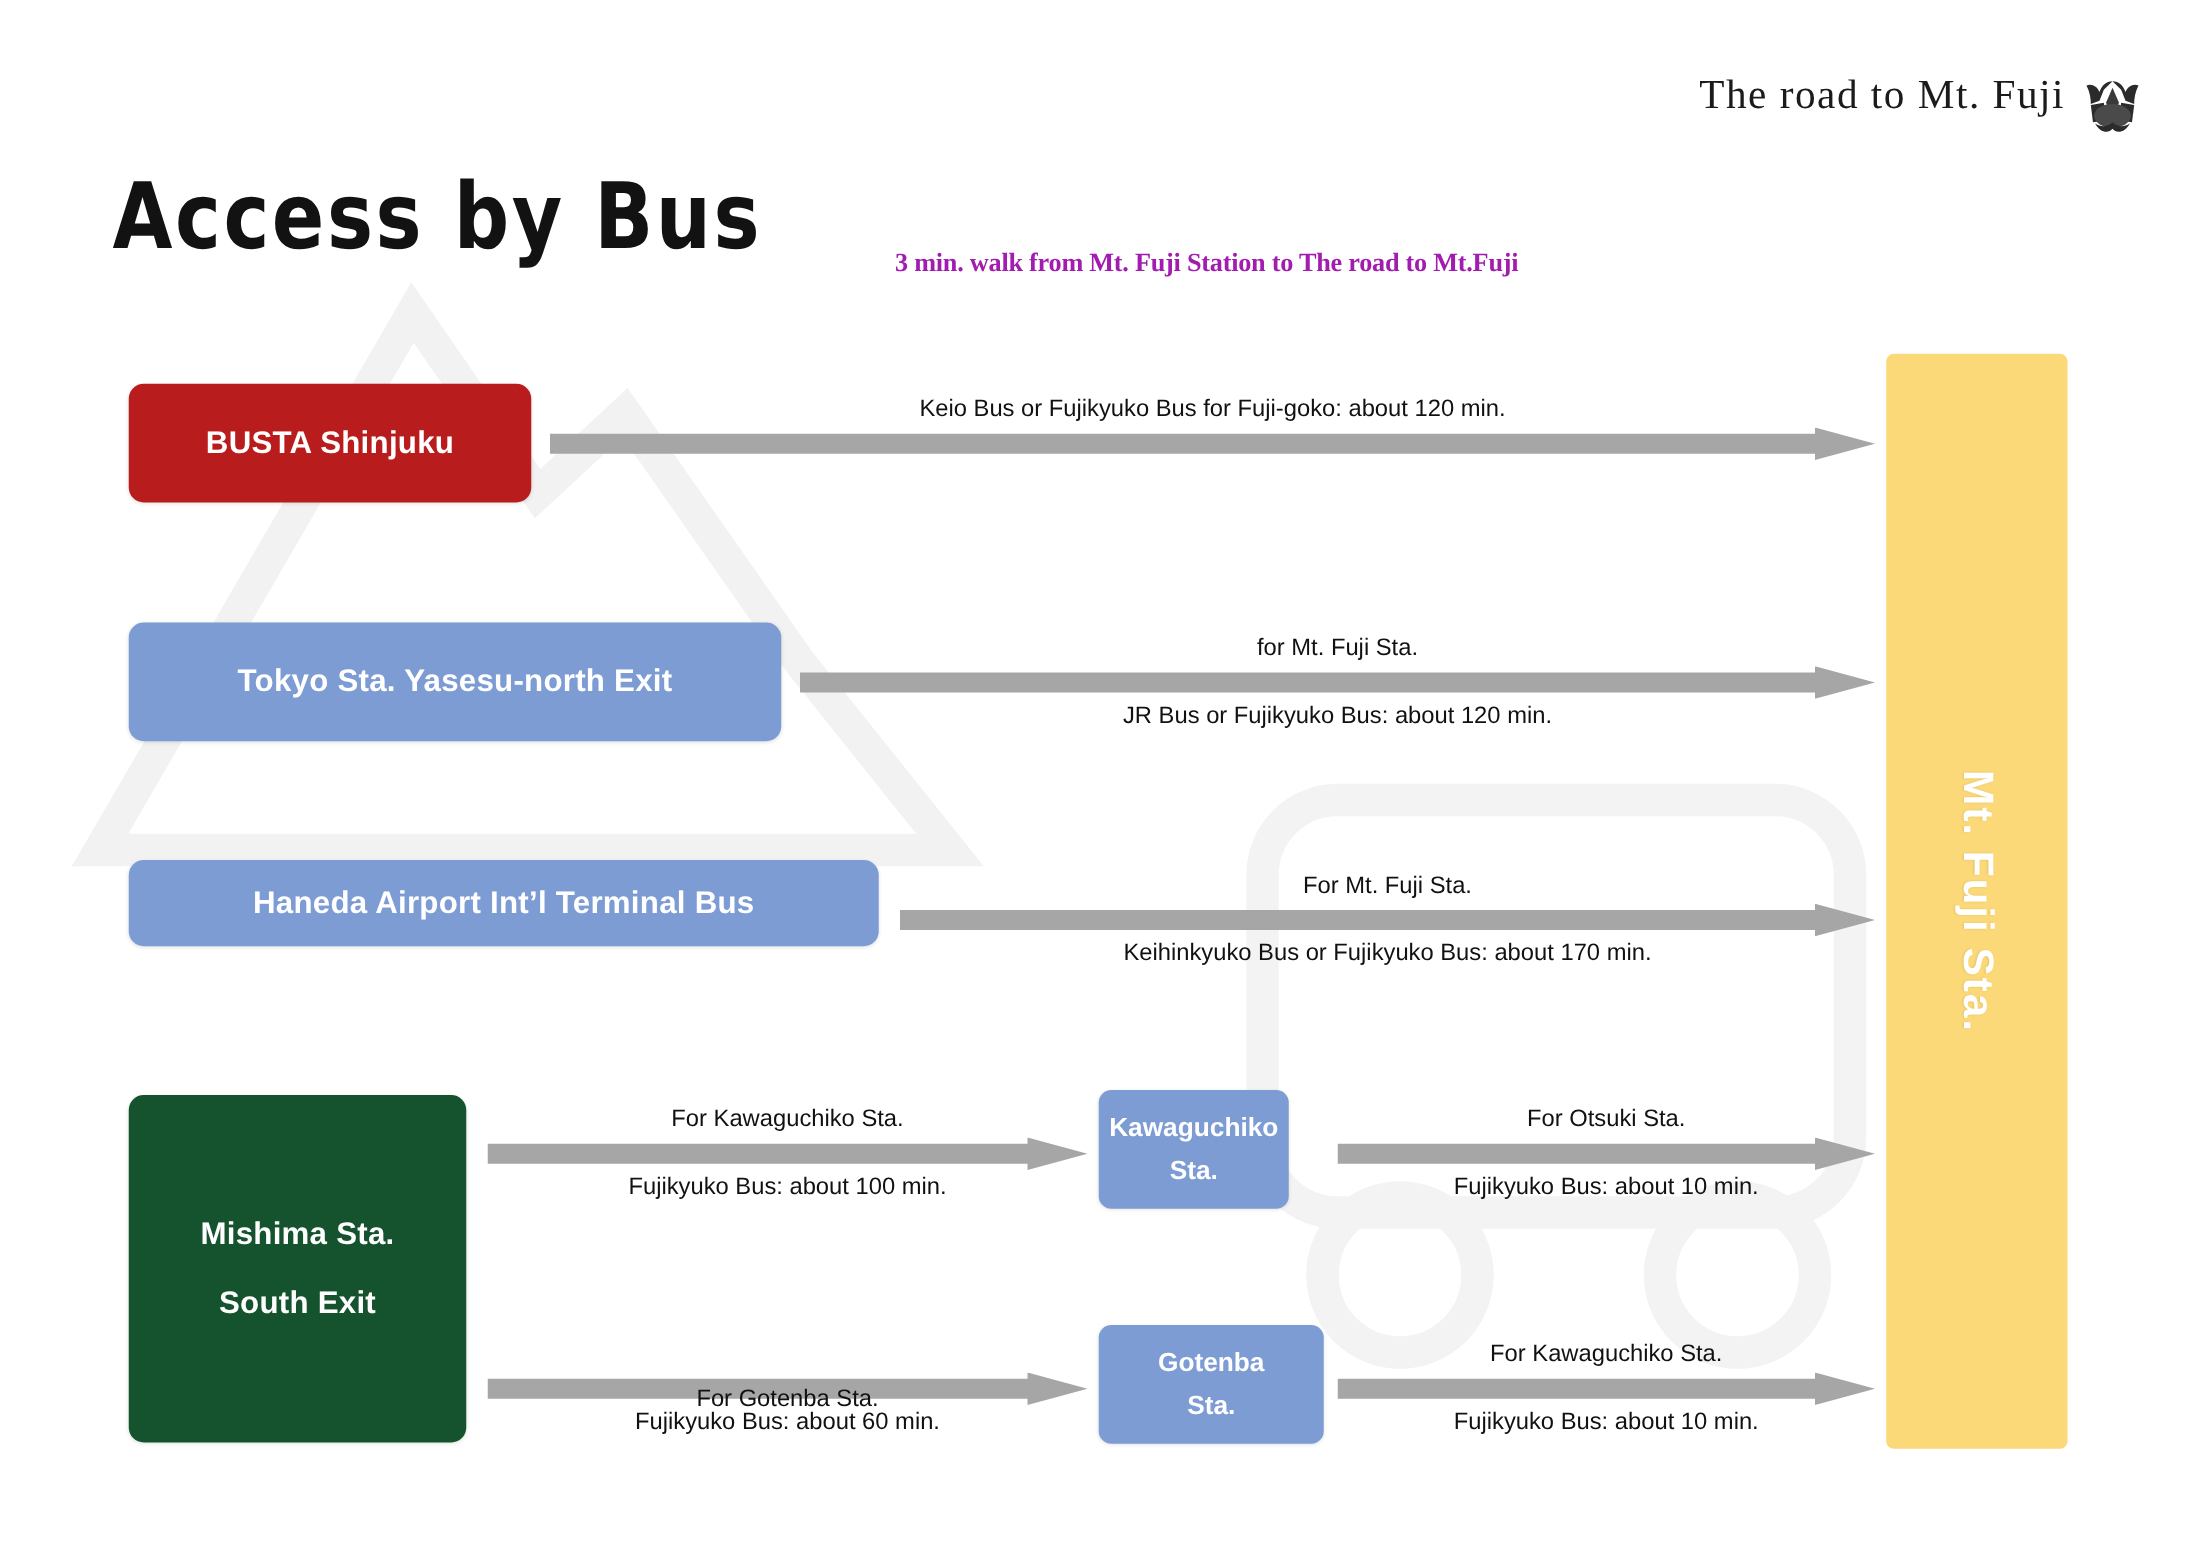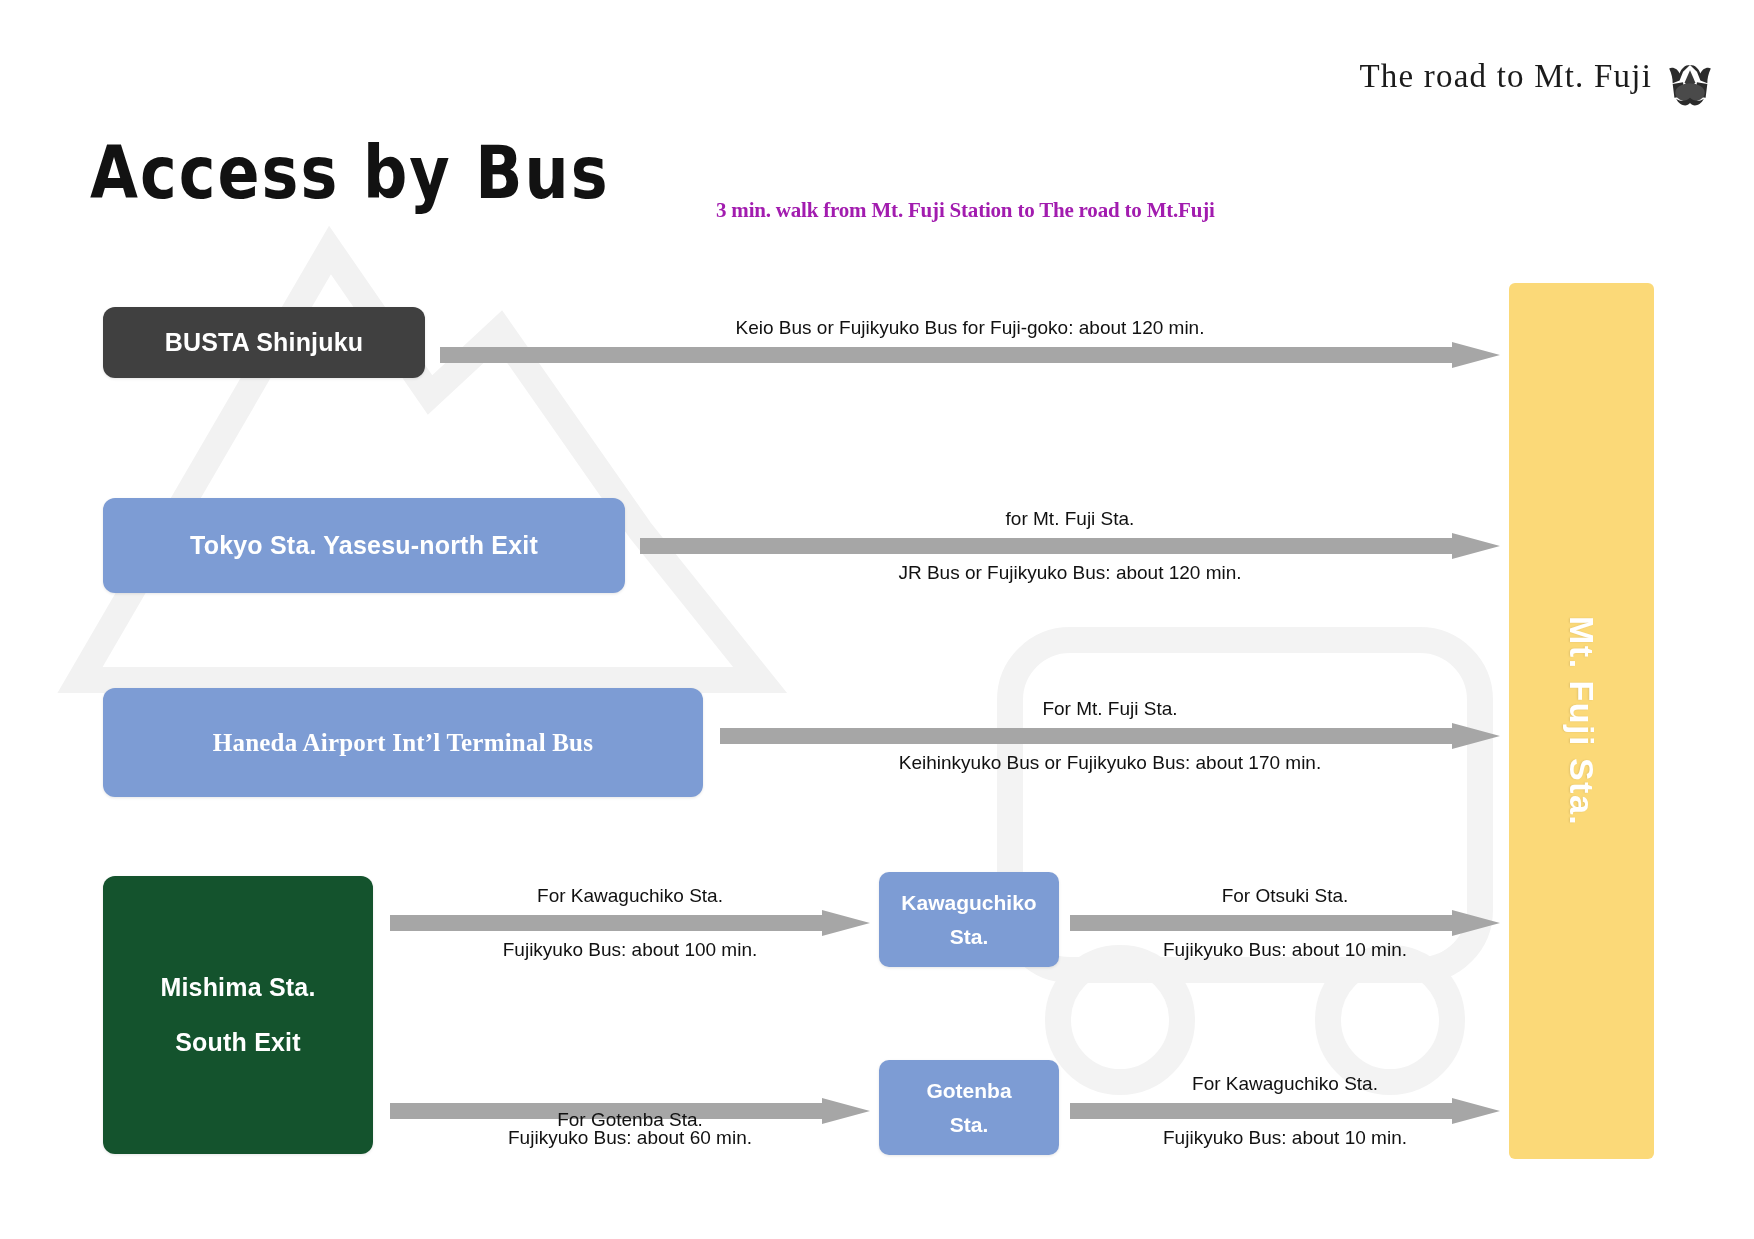--- a/index.html
+++ b/index.html
@@ -73,37 +73,37 @@
     position: absolute; z-index: 3;
     display: flex; flex-direction: column;
     align-items: center; justify-content: center;
     border-radius: 12px;
     color: #ffffff; font-weight: 700;
     text-align: center;
     box-shadow: 0 1px 3px rgba(0,0,0,0.10);
   }
   .origin .line { font-size: 25px; letter-spacing: 0.2px; white-space: nowrap; }
 
-  #origin-busta   { left: 103px; top: 307px;  width: 322px; height: 71px;  background: #404040; }
+  #origin-busta   { left: 103px; top: 307px;  width: 322px; height: 95px;  background: #b91c1c; }
   #origin-tokyo   { left: 103px; top: 498px;  width: 522px; height: 95px;  background: #7D9CD4; }
-  #origin-haneda  { left: 103px; top: 688px;  width: 600px; height: 109px;  background: #7D9CD4; font-family: Liberation Serif, serif; }
+  #origin-haneda  { left: 103px; top: 688px;  width: 600px; height: 69px;  background: #7D9CD4; }
   #origin-mishima { left: 103px; top: 876px;  width: 270px; height: 278px; background: #14532d; gap: 26px; }
 
   
   .interchange {
     position: absolute; z-index: 3;
     display: flex; flex-direction: column;
     align-items: center; justify-content: center;
     border-radius: 10px;
     background: #7D9CD4;
     color: #ffffff; font-weight: 700; font-size: 21px;
     text-align: center; gap: 10px;
     box-shadow: 0 1px 3px rgba(0,0,0,0.10);
   }
-  #mid-kawaguchiko { left: 879px; top: 872px;  width: 180px; height: 95px; }
+  #mid-kawaguchiko { left: 879px; top: 872px;  width: 152px; height: 95px; }
   #mid-gotenba     { left: 879px; top: 1060px; width: 180px; height: 95px; }
 
   
   .arrow { position: absolute; z-index: 2; height: 26px; }
   .arrow svg { display: block; width: 100%; height: 100%; }
 
   
   .cap {
     position: absolute; z-index: 3;
     font-size: 19px; color: #111111;

